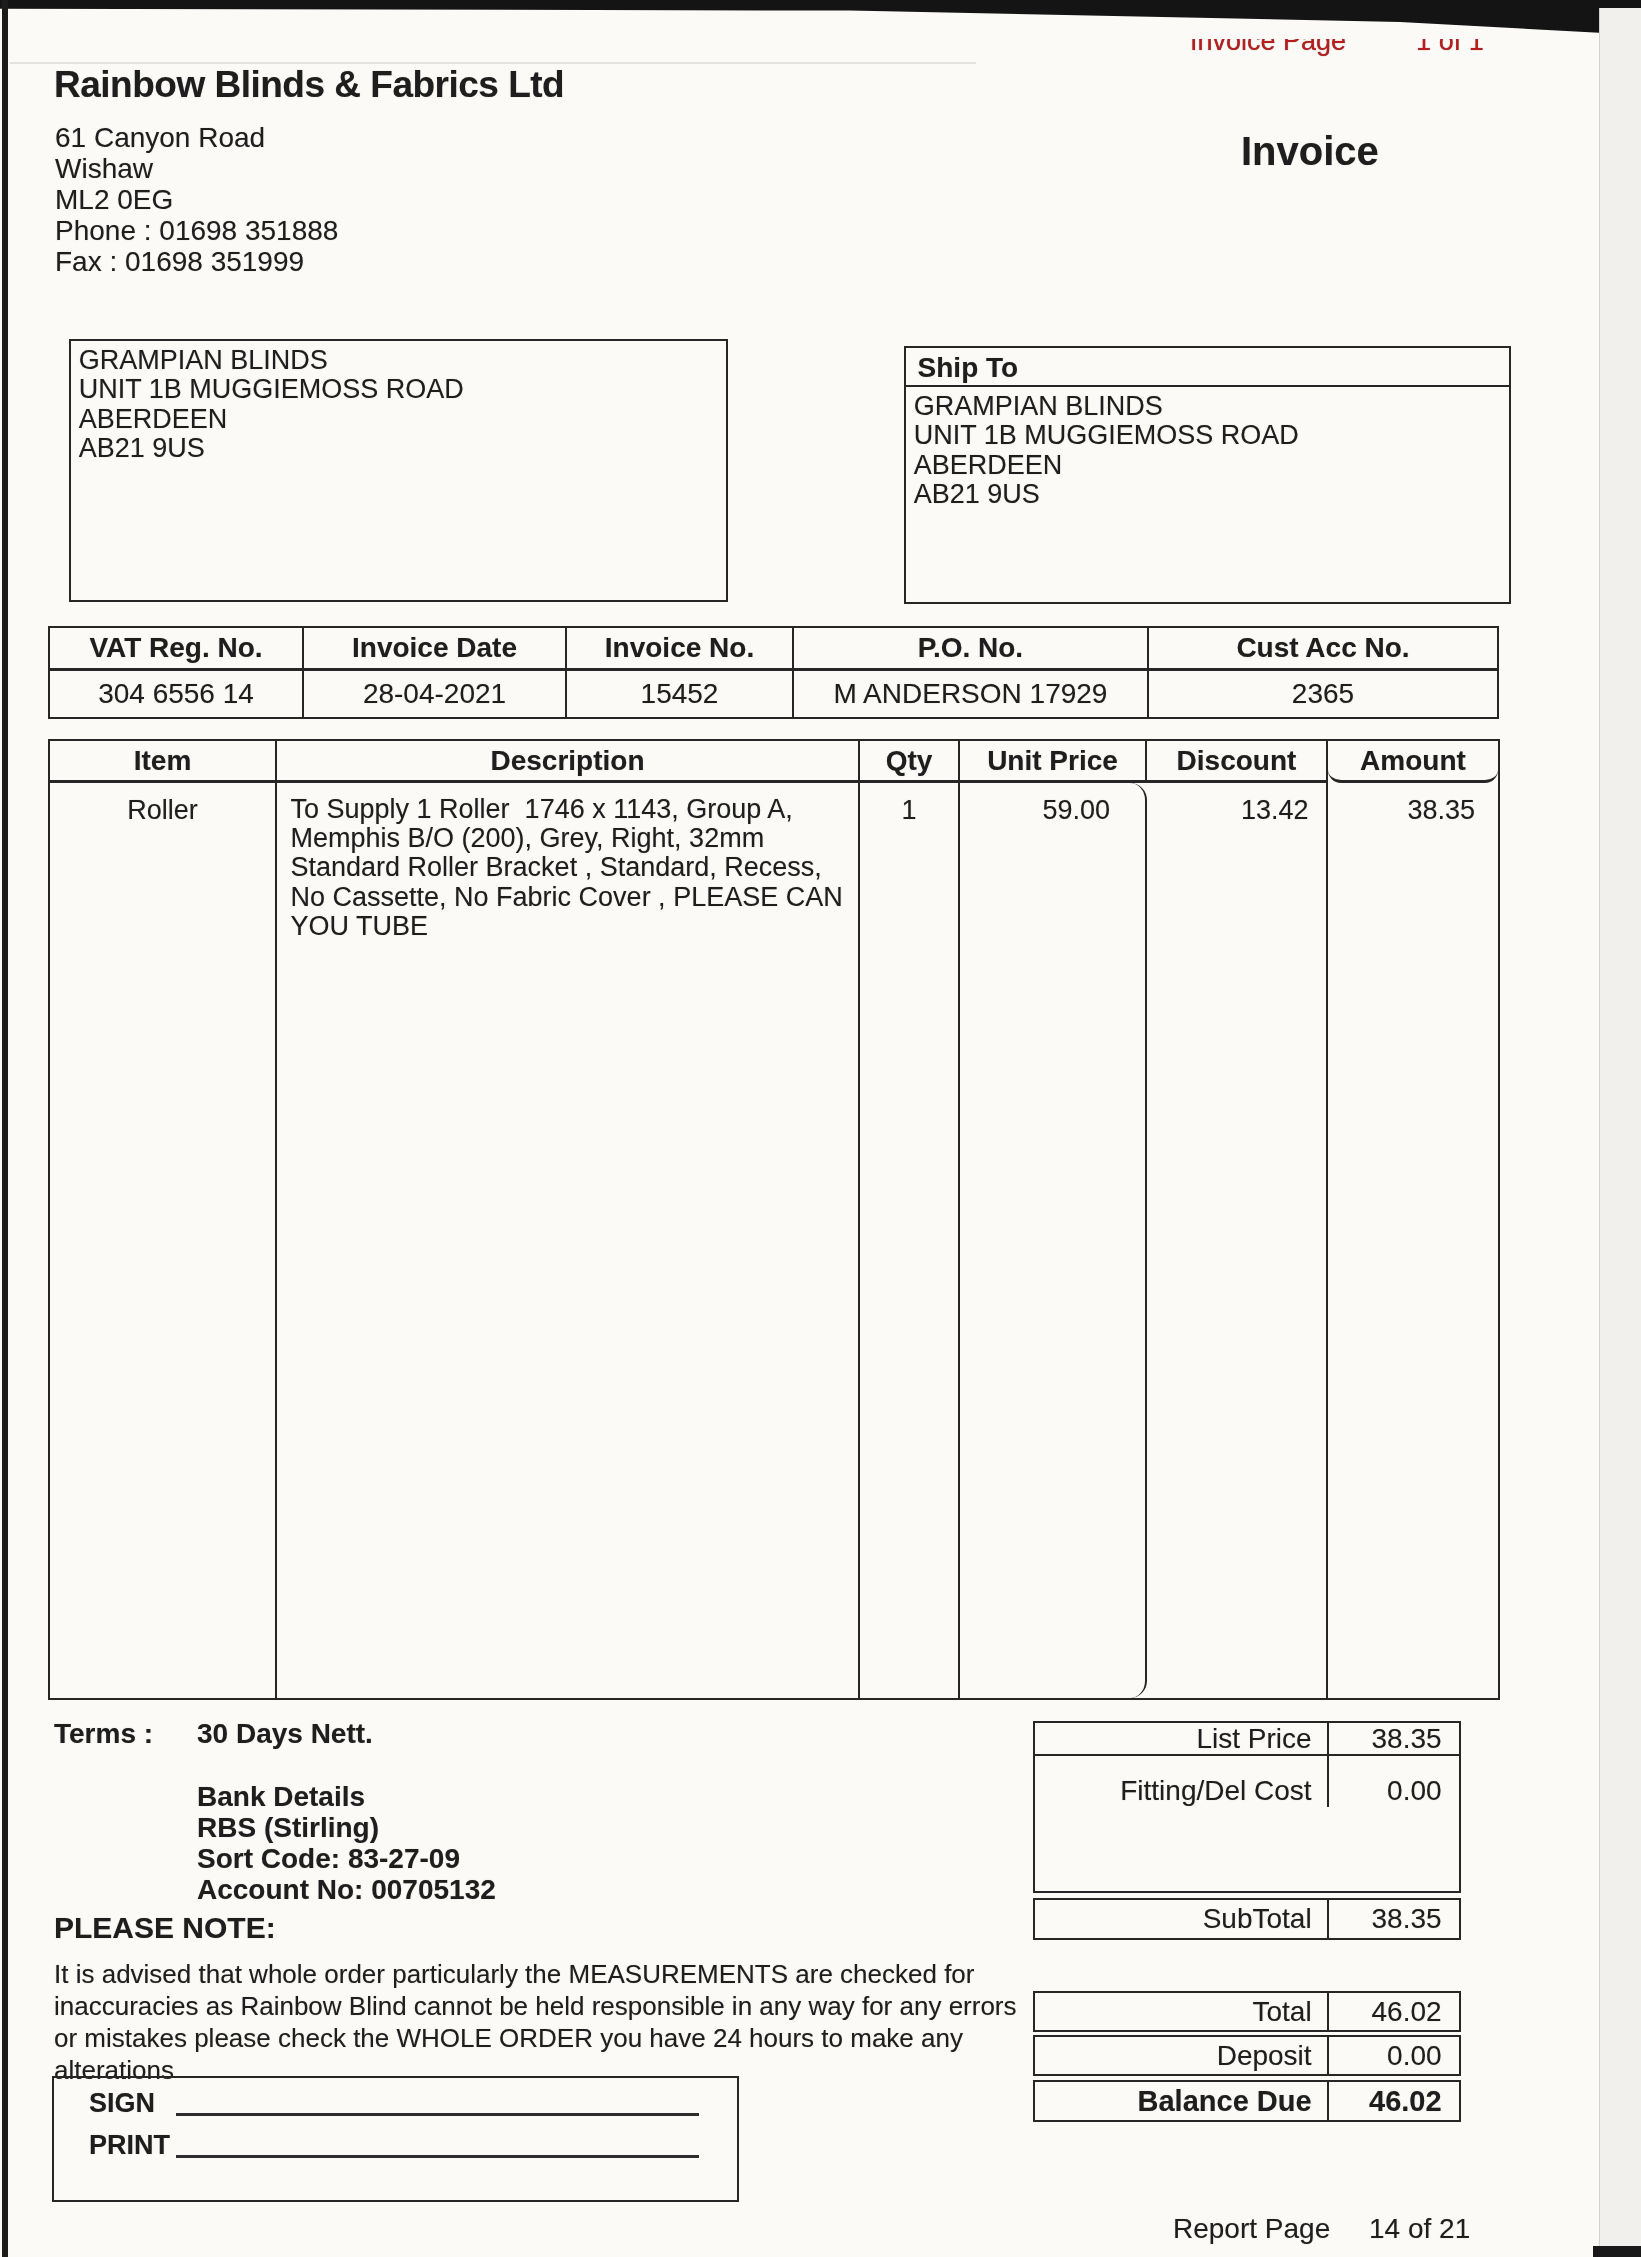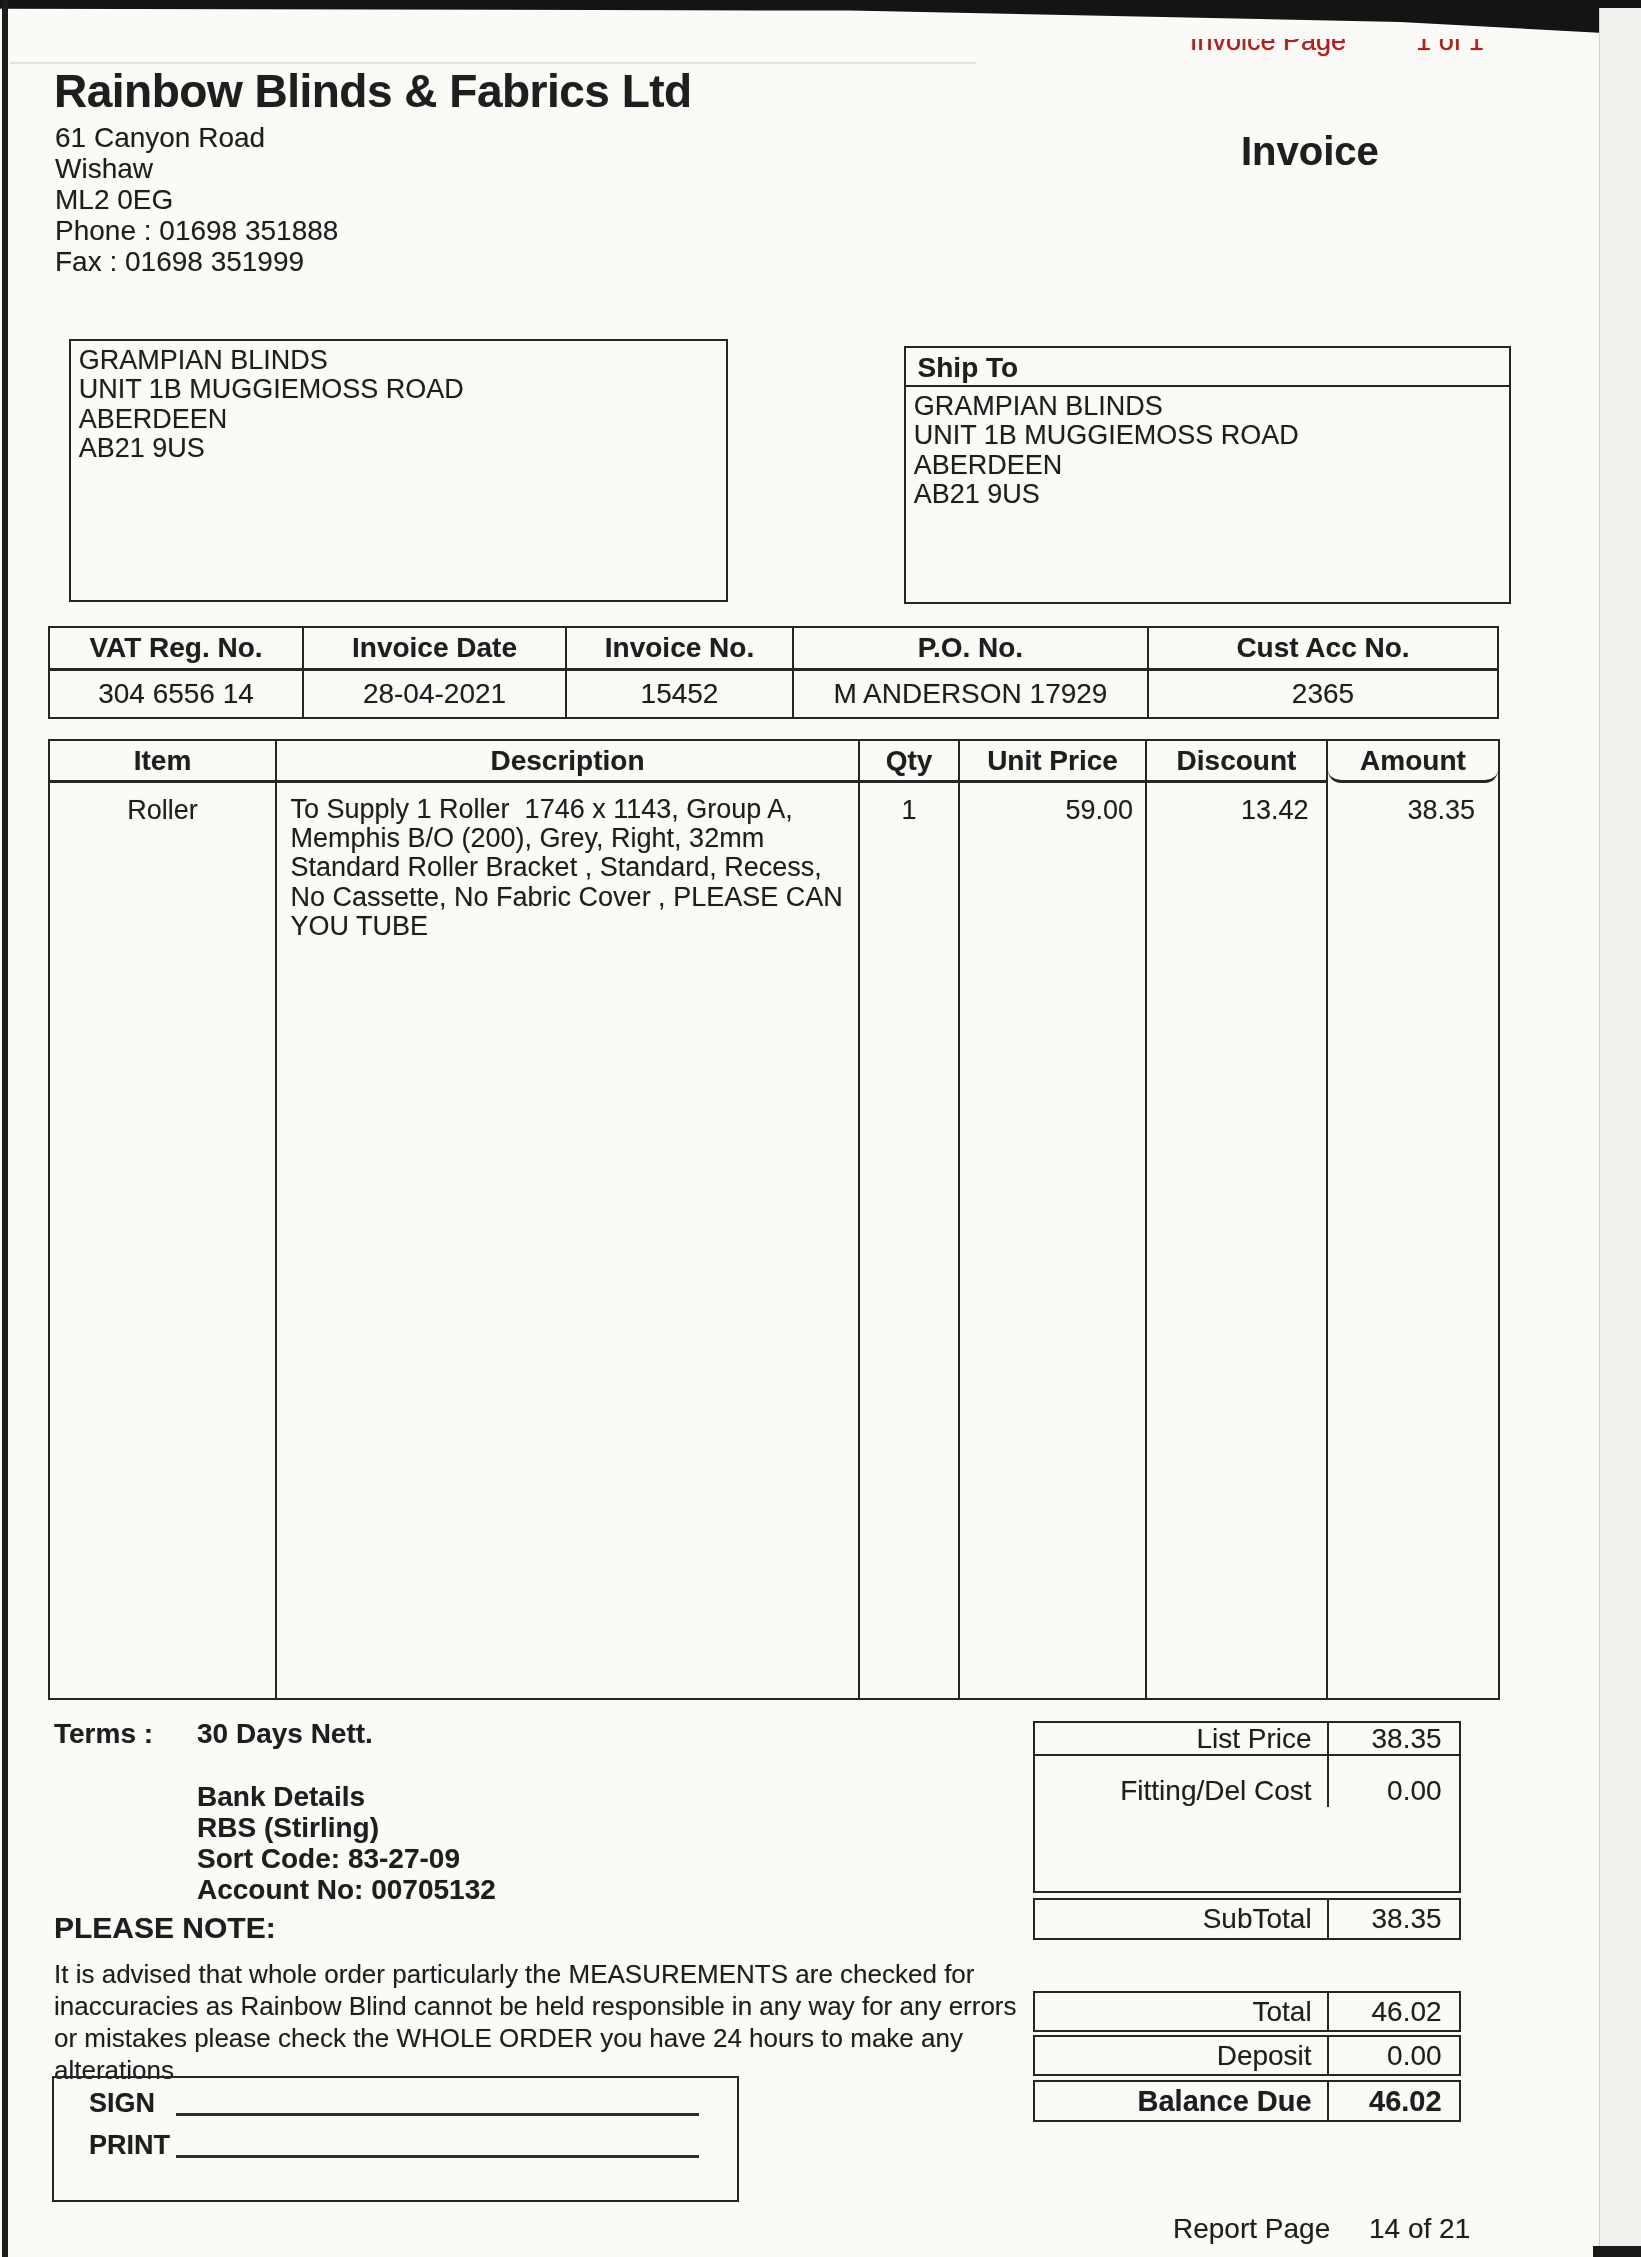--- a/index.html
+++ b/index.html
@@ -14,21 +14,21 @@
 
   
   .scan-band{left:0;top:0;width:1641px;height:39px;background:#141414;
     clip-path:polygon(0 0,1641px 0,1641px 35px,1400px 22px,850px 10.6px,0 8.7px);}
   .scan-left-line{left:1.9px;top:0;width:5.8px;height:2257px;background:#1c1c1c;}
   .scan-right-strip{left:1599px;top:7.7px;width:42px;height:2250px;background:#f1f0ed;border-left:1px solid #d2d1cd;}
   .scan-corner-mark{left:1593px;top:2246px;width:48px;height:11.6px;background:#191919;}
   .scan-top-hairline{left:9.7px;top:62px;width:966px;height:1.9px;background:#e3e2de;}
 
   
-  .company-name{left:54px;top:64px;font-size:46px;font-weight:bold;letter-spacing:-0.5px;}
+  .company-name{left:54px;top:64px;font-size:37px;font-weight:bold;letter-spacing:-0.5px;}
   .company-address{left:55px;top:122px;font-size:28px;line-height:31px;}
   .page-indicator{left:1190px;top:39px;width:328px;height:26px;overflow:hidden;}
   .page-indicator-inner{display:flex;gap:70px;margin-top:-12.6px;font-size:27px;color:#b91c1c;text-shadow:0 0 1px #666;}
   .doc-title{left:1241px;top:129px;font-size:40px;font-weight:bold;}
 
   
   .addr-box{border:2.9px solid #262626;background:transparent;}
   .addr-box .addr-head{height:39px;border-bottom:2.9px solid #262626;font-size:28px;font-weight:bold;padding:3.9px 0 0 11.6px;}
   .addr-box .addr-lines{padding:4.8px 0 0 7.7px;font-size:27px;line-height:29.4px;}
   .box-invoice-to{left:69px;top:339px;width:659px;height:263px;}
@@ -153,21 +153,21 @@
   <div class="abs items-table ink">
     <div class="hcell">Item</div>
     <div class="hcell">Description</div>
     <div class="hcell">Qty</div>
     <div class="hcell">Unit Price</div>
     <div class="hcell">Discount</div>
     <div class="hcell">Amount</div>
     <div class="bcell cell-item">Roller</div>
     <div class="bcell cell-desc">To Supply 1 Roller  1746 x 1143, Group A, Memphis B/O (200), Grey, Right, 32mm Standard Roller Bracket , Standard, Recess, No Cassette, No Fabric Cover , PLEASE CAN YOU TUBE</div>
     <div class="bcell cell-qty">1</div>
-    <div class="bcell cell-right" style="padding-right:12px;">59.00</div>
+    <div class="bcell cell-right" style="padding-right:35px;border-radius:17px;">59.00</div>
     <div class="bcell cell-right" style="padding-right:17.4px;">13.42</div>
     <div class="bcell cell-right" style="padding-right:23px;">38.35</div>
   </div>
 
   <div class="abs terms-label ink">Terms :</div>
   <div class="abs terms-value ink">30 Days Nett.</div>
 
   <div class="abs bank-block ink">
     <div>Bank Details</div>
     <div>RBS (Stirling)</div>

